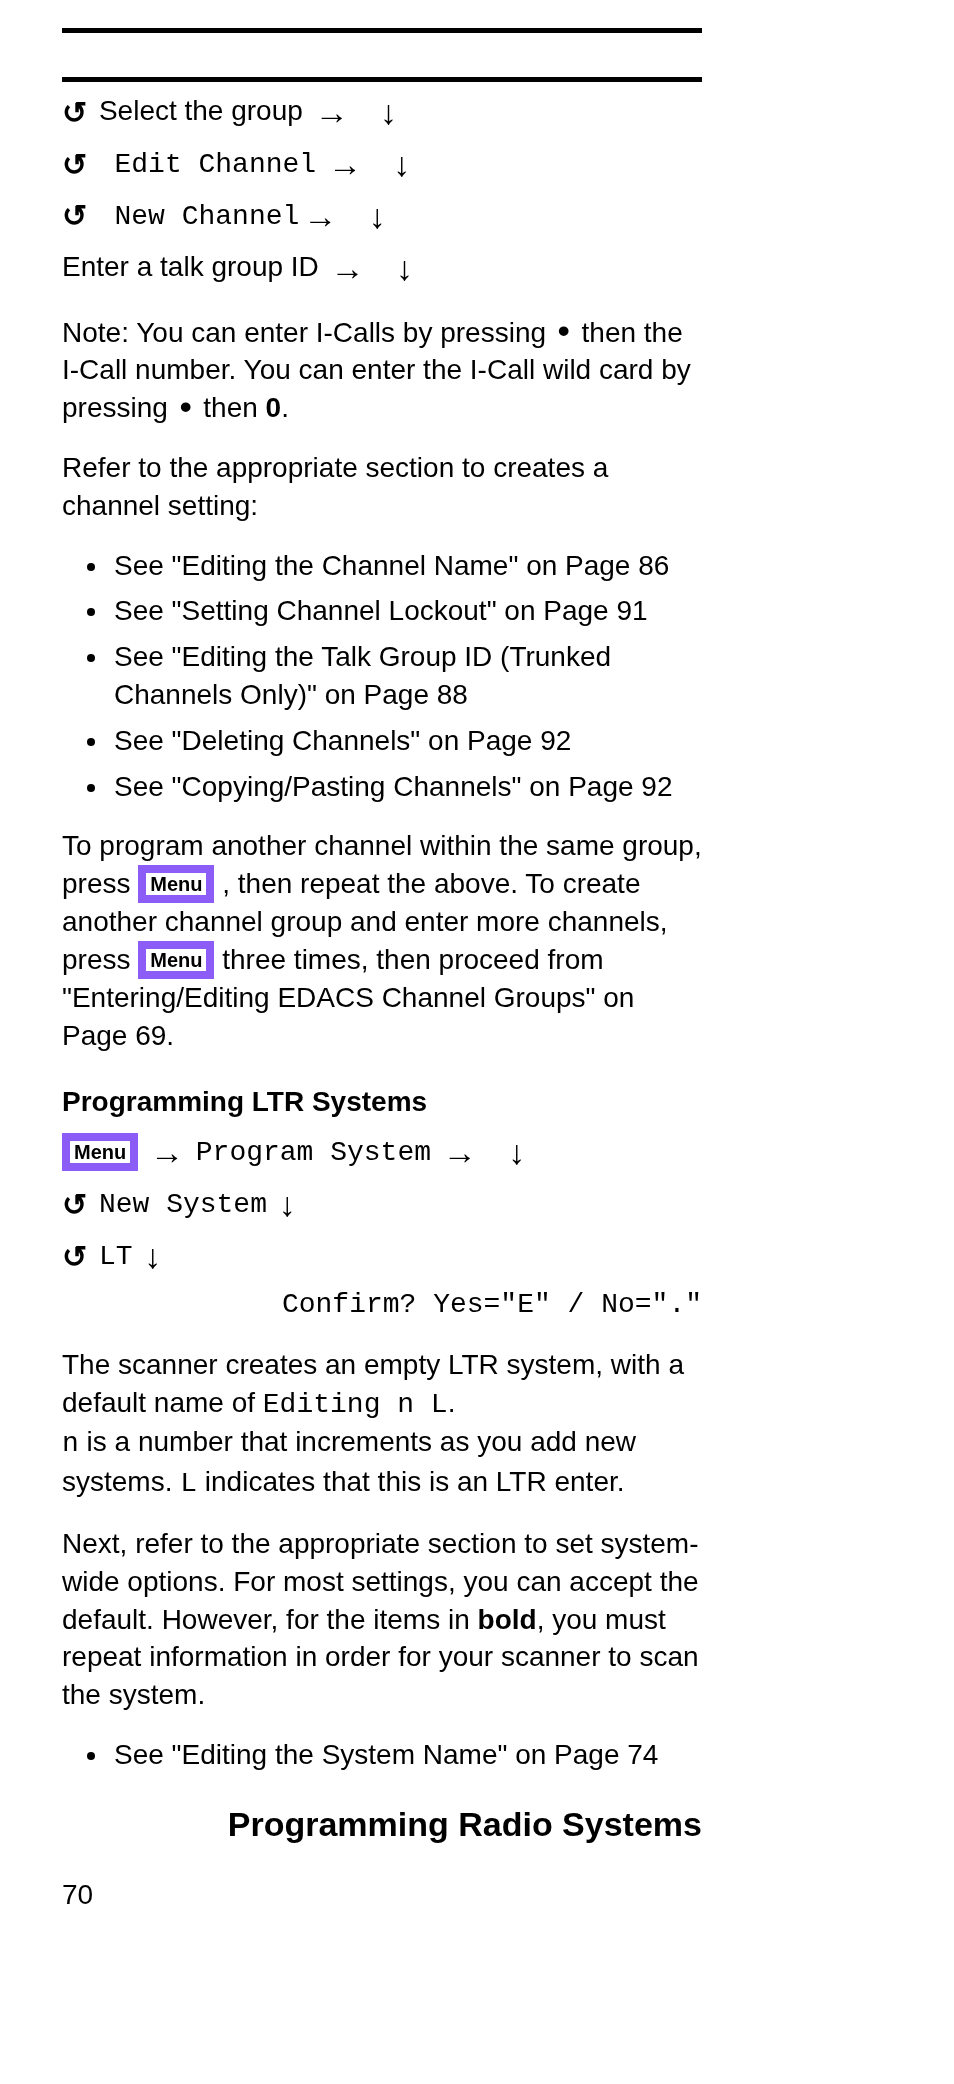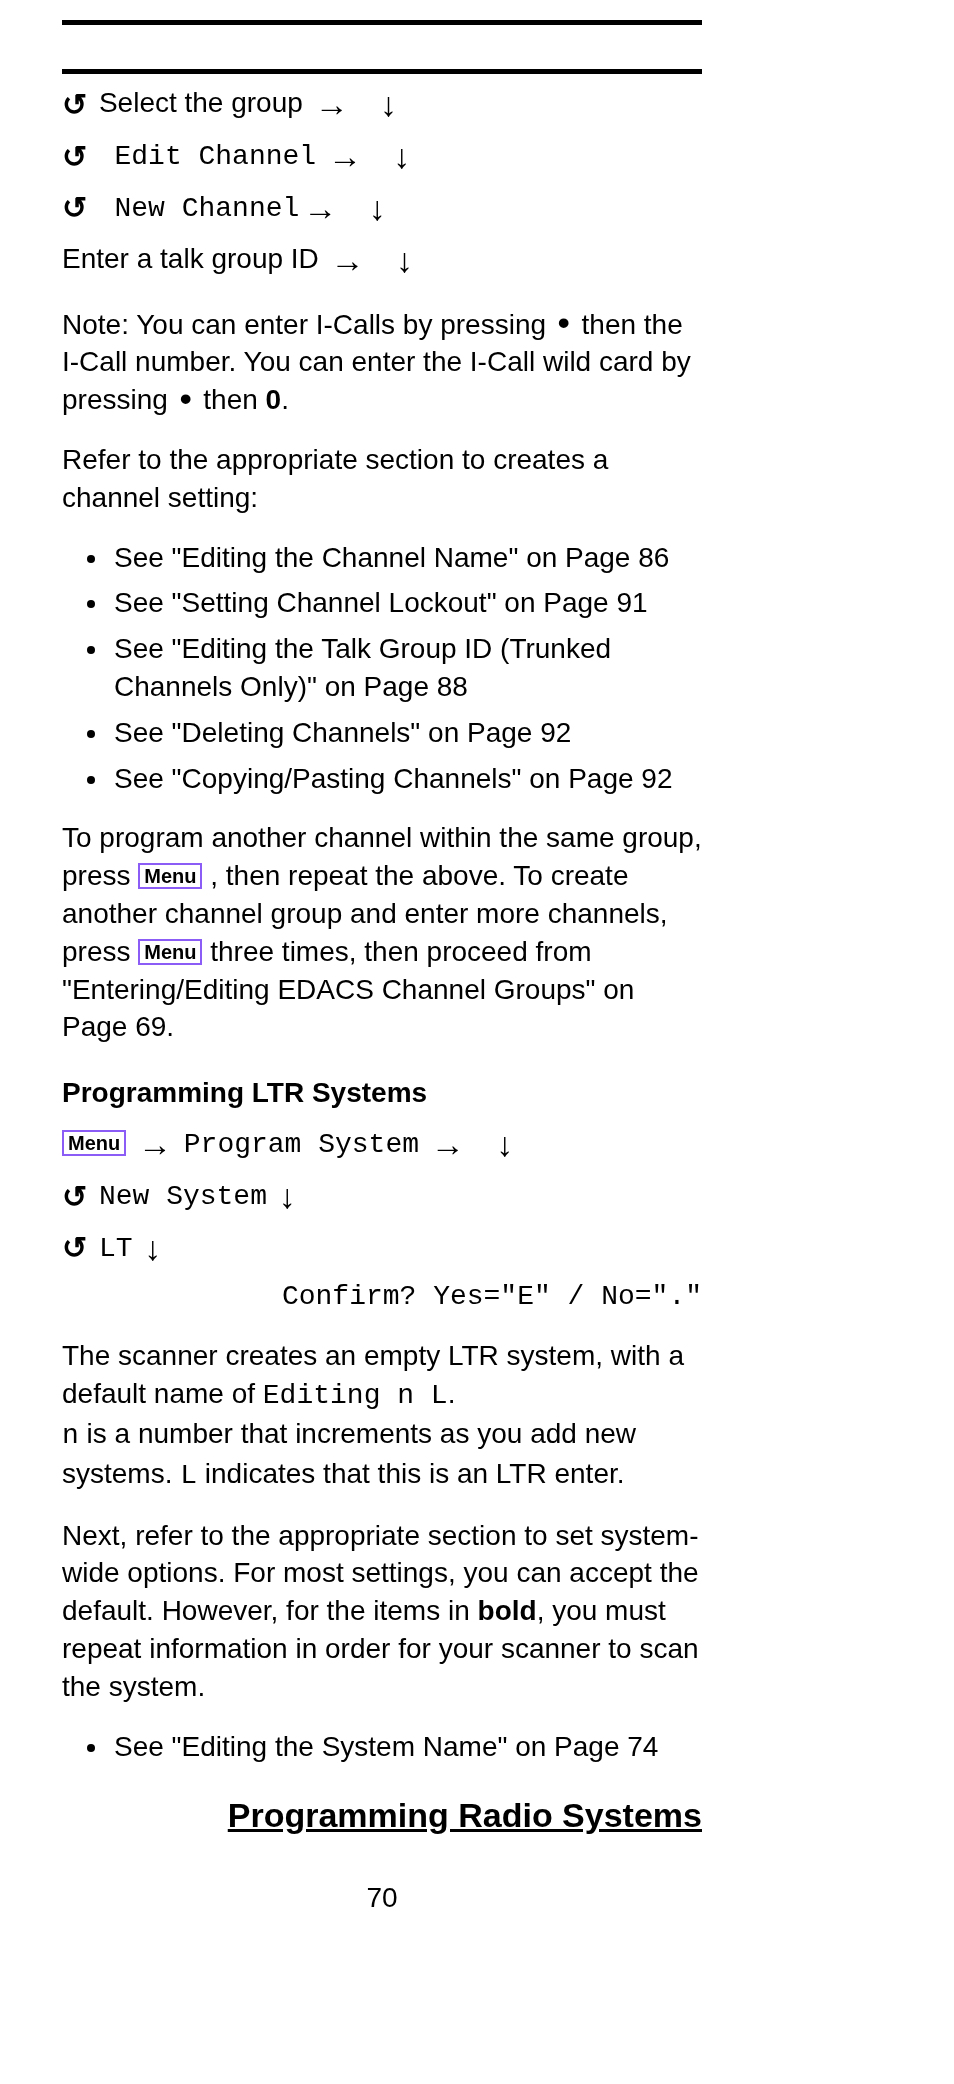--- a/index.html
+++ b/index.html
@@ -7,21 +7,21 @@
     font-size: 28px;
     line-height: 1.35;
     margin: 0;
     padding: 0;
     background: #fff;
     color: #000;
   }
   .page {
     width: 764px;
     box-sizing: border-box;
-    padding: 20px 62px 20px 62px;
+    padding: 28px 62px 20px 62px;
   }
   .rule-thick {
     border: 0;
     border-top: 5px solid #000;
     margin: 0 0 8px 0;
   }
   .rule-gap {
     height: 36px;
   }
   .mono {
@@ -45,44 +45,42 @@
   ul.bullets {
     margin: 10px 0 10px 0;
     padding-left: 48px;
   }
   ul.bullets li {
     margin: 8px 0;
     padding-left: 4px;
   }
   .keycap {
     display: inline-block;
-    border: 2px solid #8b5cf6;
+    border: 8px solid #8b5cf6;
     padding: 0px 4px;
     font-size: 20px;
     font-weight: bold;
     line-height: 1.1;
     vertical-align: 2px;
     font-family: Arial, Helvetica, sans-serif;
   }
   h2.section {
     font-size: 28px;
     font-weight: bold;
     margin: 28px 0 10px 0;
   }
   .footer-title {
     font-weight: bold;
     font-size: 34px;
     text-align: right;
     margin-top: 28px;
-    text-decoration: underline;
   }
   .page-number {
     font-size: 28px;
-    margin-top: 40px;
-    text-align: center;
+    margin-top: 28px;
   }
   .bold { font-weight: bold; }
 </style>
 </head>
 <body>
 
 <div class="page">
 
   <hr class="rule-thick">
   <div class="rule-gap"></div>

